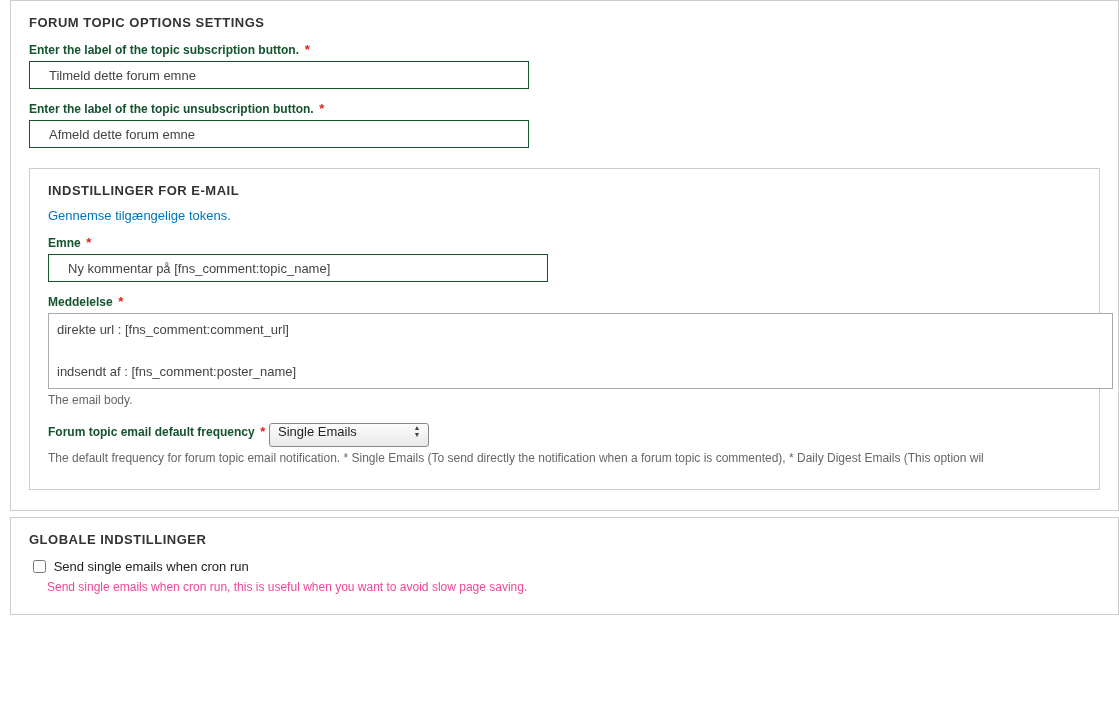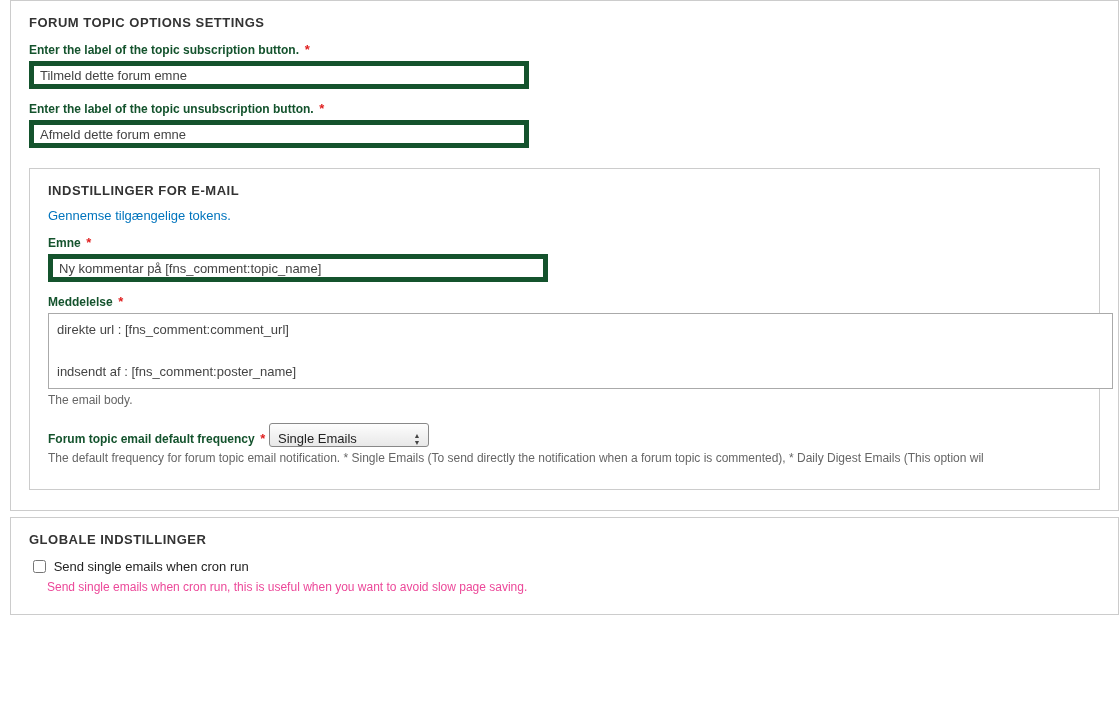--- a/index.html
+++ b/index.html
@@ -40,22 +40,22 @@
     color: #14532d;
   }
   .required {
     color: #e02020;
     font-weight: bold;
     margin-left: 2px;
   }
   input.text {
     display: block;
     margin-top: 4px;
-    border: 5px solid #14532d;
-    padding: 4px 6px;
+    border: 1px solid #14532d;
+    padding: 4px 19px;
     font-size: 13px;
     width: 500px;
     height: 28px;
     font-family: inherit;
     color: #444;
   }
   textarea.text {
     display: block;
     margin-top: 4px;
     border: 1px solid #aaa;
@@ -75,21 +75,21 @@
   }
   .link {
     color: #0074bd;
     text-decoration: none;
     cursor: pointer;
     font-size: 13px;
   }
   .select-wrap {
     margin-top: 4px;
     display: inline-flex;
-    align-items: flex-end;
+    align-items: flex-start;
     border: 1px solid #888;
     background: linear-gradient(#fdfdfd, #e8e8e8);
     border-radius: 3px;
     height: 24px;
     width: 160px;
     padding: 0 4px 0 8px;
     font-size: 13px;
     cursor: pointer;
     position: relative;
   }

